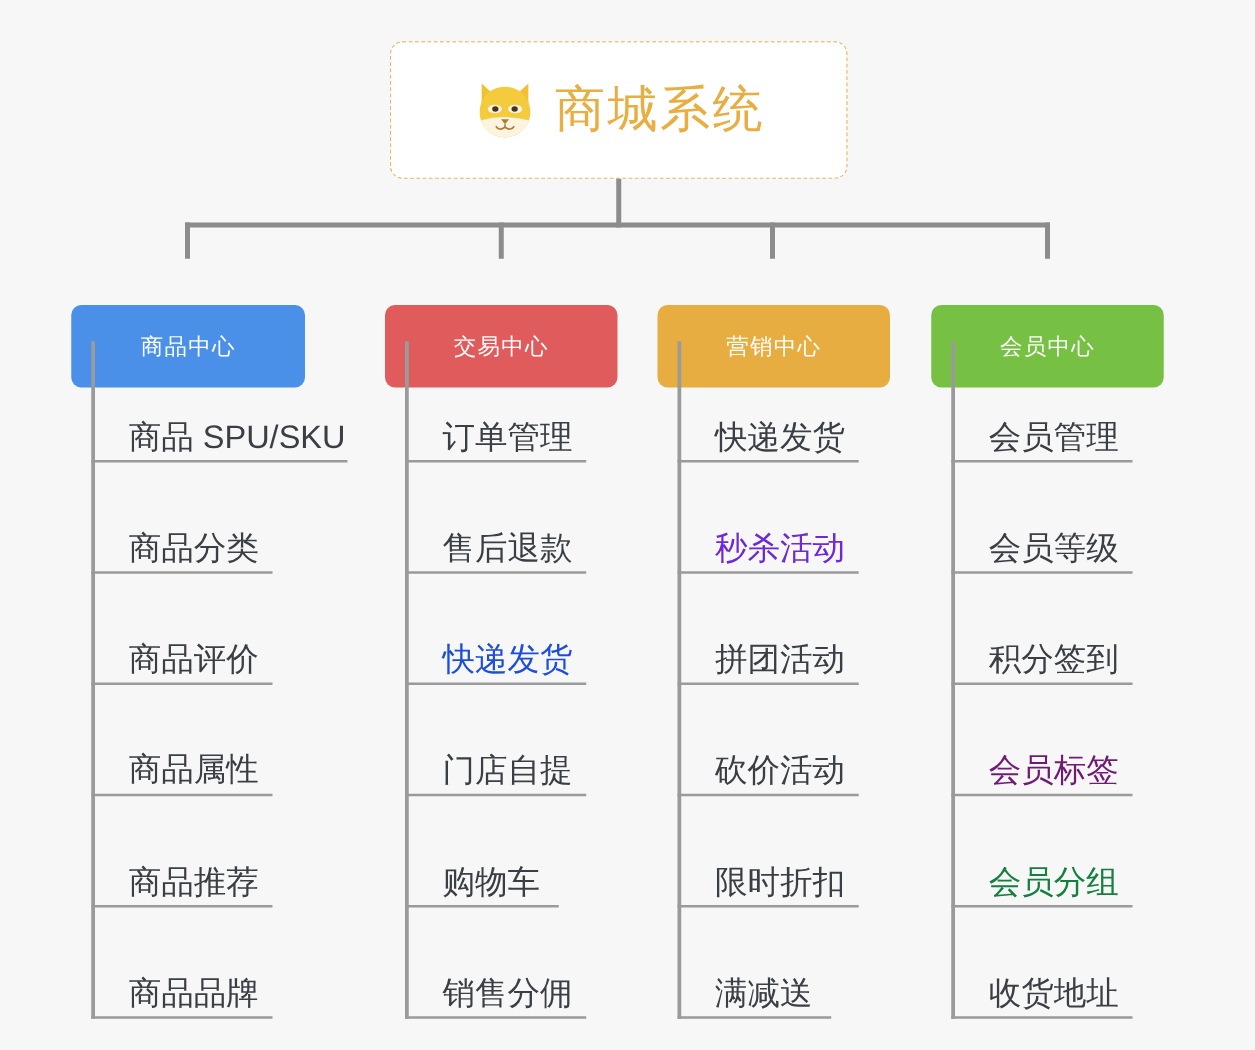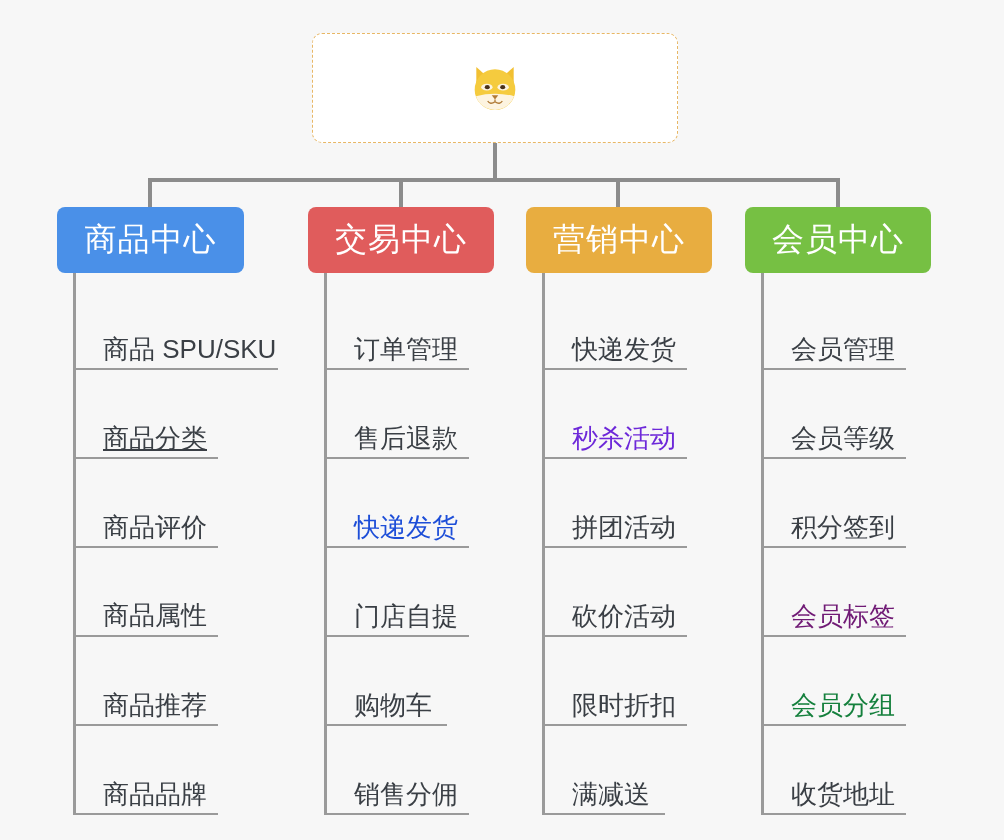--- a/index.html
+++ b/index.html
@@ -65,23 +65,24 @@
     top: 207px;
   }
   .cat-header {
     box-sizing: border-box;
     height: 66px;
     border-radius: 8px;
     display: flex;
     align-items: center;
     justify-content: center;
     color: #ffffff;
-    font-size: 32px;
+    font-size: 18px;
     letter-spacing: 1px;
     white-space: nowrap;
+    margin-top: 37px;
   }
   .cat-spine {
     position: absolute;
     left: 16px;
     top: 66px;
     width: 3px;
     background: #9a9a9a;
   }
   .leaf-list {
     position: absolute;
@@ -126,20 +127,21 @@
       <path d="M32 59 A25 25 0 0 1 8.5 42 Q32 36 55.5 42 A25 25 0 0 1 32 59 Z" fill="#fdf4e0"></path>
       <ellipse cx="22" cy="31" rx="7" ry="4.2" fill="#fdf4e0"></ellipse>
       <ellipse cx="42" cy="31" rx="7" ry="4.2" fill="#fdf4e0"></ellipse>
       <ellipse cx="22.5" cy="31" rx="3.1" ry="2.6" fill="#4a3118"></ellipse>
       <ellipse cx="41.5" cy="31" rx="3.1" ry="2.6" fill="#4a3118"></ellipse>
       <path d="M28 41 L36 41 L32 46 Z" fill="#b07a35"></path>
       <path d="M32 46 L32 49" stroke="#b07a35" stroke-width="1.6" fill="none"></path>
       <path d="M32 49 Q26 53 23 48" stroke="#b07a35" stroke-width="1.6" fill="none"></path>
       <path d="M32 49 Q38 53 41 48" stroke="#b07a35" stroke-width="1.6" fill="none"></path>
     </svg>
+    <span class="root-title">商城系统</span>
   </div>
 
   <div id="connectors">
       <div class="conn conn-v" style="left: 493px; top: 143px; height: 39px; background: rgb(140, 140, 140);"></div>
       <div class="conn conn-h" style="left: 148px; top: 178px; width: 692px; background: rgb(140, 140, 140);"></div>
       <div class="conn conn-v" style="left: 148px; top: 178px; height: 29px; background: rgb(140, 140, 140);"></div>
       <div class="conn conn-v" style="left: 399px; top: 178px; height: 29px; background: rgb(140, 140, 140);"></div>
       <div class="conn conn-v" style="left: 616px; top: 178px; height: 29px; background: rgb(140, 140, 140);"></div>
       <div class="conn conn-v" style="left: 836px; top: 178px; height: 29px; background: rgb(140, 140, 140);"></div>
     </div>
@@ -147,21 +149,21 @@
   <div id="columns">
       <div class="column" style="left: 57px; width: 187px;">
         <div class="cat-header" style="background: rgb(74, 144, 232); width: 187px;">商品中心</div>
         <div class="cat-spine" style="height: 542px; background: rgb(154, 154, 154);"></div>
         <ul class="leaf-list">
           <li class="leaf-item" style="height: 97px;">
             <span class="leaf-label" style="color: rgb(58, 63, 69);">商品 SPU/SKU</span>
             <span class="leaf-rule" style="width: 205px; background: rgb(154, 154, 154);"></span>
           </li>
           <li class="leaf-item">
-            <span class="leaf-label" style="color: rgb(58, 63, 69); text-decoration: underline;">商品分类</span>
+            <span class="leaf-label" style="color: rgb(58, 63, 69);">商品分类</span>
             <span class="leaf-rule" style="width: 145px; background: rgb(154, 154, 154);"></span>
           </li>
           <li class="leaf-item">
             <span class="leaf-label" style="color: rgb(58, 63, 69);">商品评价</span>
             <span class="leaf-rule" style="width: 145px; background: rgb(154, 154, 154);"></span>
           </li>
           <li class="leaf-item">
             <span class="leaf-label" style="color: rgb(58, 63, 69); font-family: Liberation Serif, serif;">商品属性</span>
             <span class="leaf-rule" style="width: 145px; background: rgb(154, 154, 154);"></span>
           </li>

